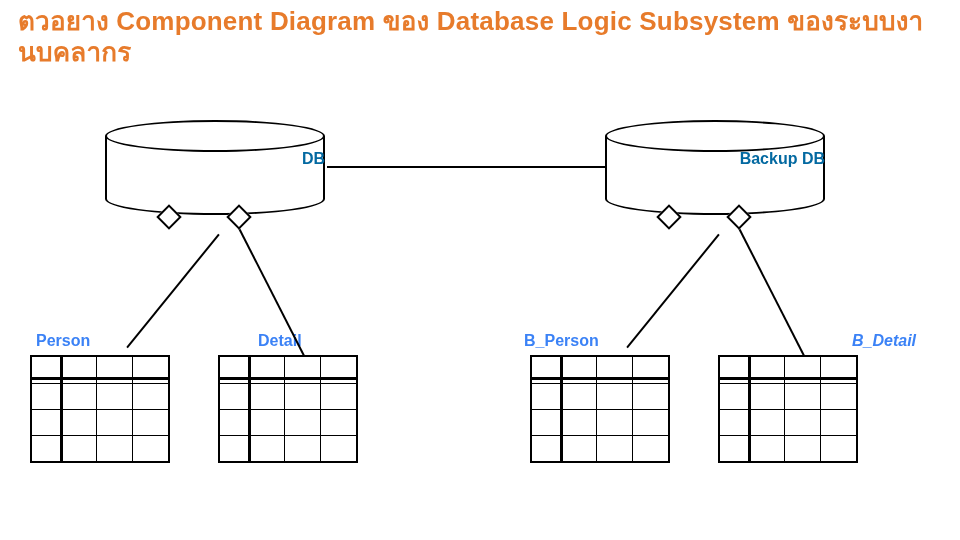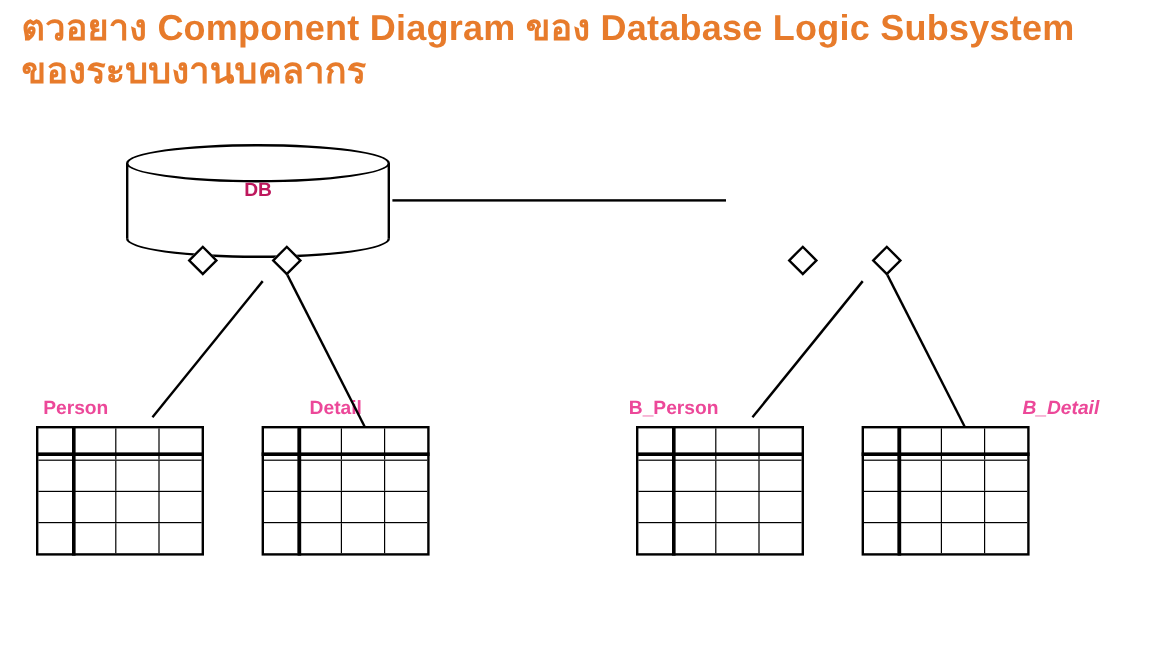--- a/index.html
+++ b/index.html
@@ -6,21 +6,21 @@
   html, body {
     margin: 0; padding: 0;
     width: 960px; height: 540px;
     background: #fff;
     font-family: "Segoe UI", Tahoma, sans-serif;
     overflow: hidden;
   }
   .title {
     position: absolute;
     left: 18px; top: 6px;
-    font-size: 30px;
+    font-size: 26px;
     font-weight: 700;
     color: #e77b2b;
     line-height: 1.2;
     letter-spacing: 0.2px;
     max-width: 920px;
   }
   .canvas {
     position: absolute;
     left: 0; top: 100px;
     width: 960px; height: 440px;
@@ -46,24 +46,24 @@
     border: 2px solid #000;
     border-radius: 50%;
     background: #fff;
   }
   .dbtop { top: 0; z-index: 2; }
   .dbbot { top: 63px; z-index: 0; }
   .dblabel {
     position: absolute;
     width: 100%;
     top: 30px;
-    text-align: center;
+    text-align: right;
     font-size: 16px;
     font-weight: 700;
-    color: #be185d;
+    color: #0369a1;
     z-index: 3;
   }
 
   
   .port {
     position: absolute;
     width: 18px; height: 18px;
     background: #fff;
     border: 2px solid #000;
     transform: rotate(45deg);
@@ -103,41 +103,47 @@
     position: absolute;
     top: -2px; bottom: -2px;
     left: 28px; width: 3px;
     background: #000;
   }
 
   .gridlabel {
     position: absolute;
     font-size: 16px;
     font-weight: 700;
-    color: #ec4899;
+    color: #3b82f6;
     white-space: nowrap;
   }
 </style>
 </head>
 <body>
 
 <div class="title">ตวอยาง    Component Diagram ของ Database Logic Subsystem ของระบบงานบคลากร</div>
 
 <div class="canvas">
 
   <div class="dbwrap" style="left:105px; top:20px;">
     <div class="dbbot"></div>
     <div class="dbbody"></div>
     <div class="dbtop"></div>
     <div class="dblabel">DB</div>
   </div>
 
   <div class="port" style="left:160px; top:108px;"></div>
   <div class="port" style="left:230px; top:108px;"></div>
 
+  <div class="dbwrap" style="left:605px; top:20px;">
+    <div class="dbbot"></div>
+    <div class="dbbody"></div>
+    <div class="dbtop"></div>
+    <div class="dblabel">Backup DB</div>
+  </div>
 
   <div class="port" style="left:660px; top:108px;"></div>
   <div class="port" style="left:730px; top:108px;"></div>
 
   <div class="line" style="left:327px; top:66px; width:278px; height:2px;"></div>
 
   <div class="grid" style="left:30px; top:255px;">
     <div class="accentH"></div>
       <div class="accentV"></div>
     <div class="gridrow">

